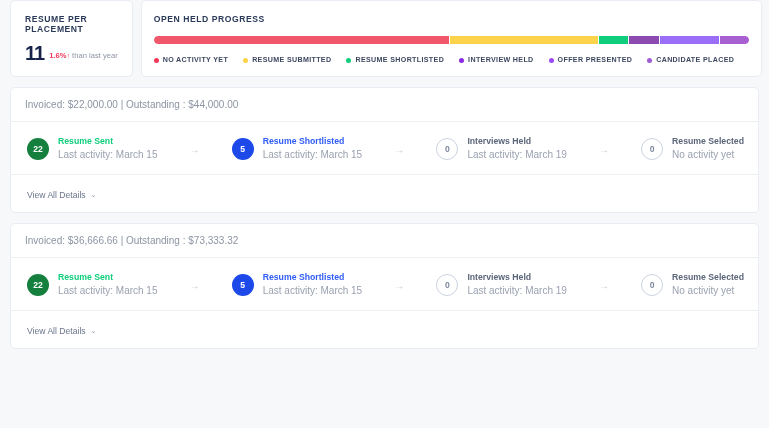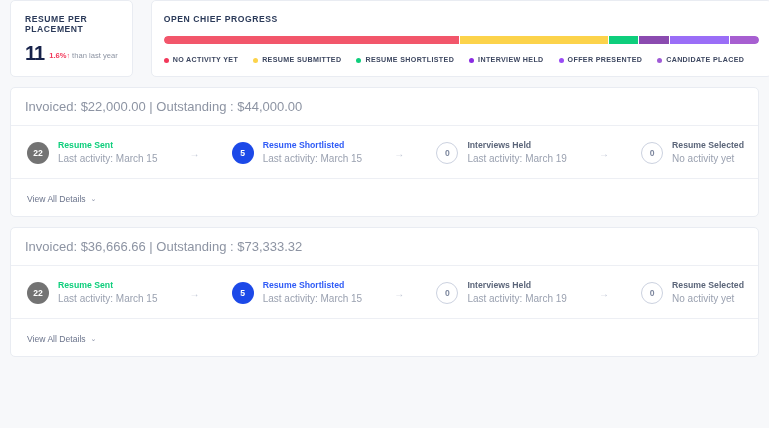--- a/index.html
+++ b/index.html
@@ -24,21 +24,21 @@
     border: none; border-radius: 4px;
     font-size: 9.5px; font-family: inherit;
     padding: 7px 11px 7px 13px;
     display: flex; align-items: center; gap: 7px;
     cursor: pointer;
   }
   .caret-down { width: 0; height: 0; border-left: 3.5px solid transparent; border-right: 3.5px solid transparent; border-top: 4px solid #fff; display: block; }
 
   
   .card { background: #fff; border: 1px solid #e9ecf2; border-radius: 5px; }
-  .stats-row { display: flex; gap: 18px; }
+  .stats-row { display: flex; gap: 8px; }
   .stat-card { width: 176px; padding: 13px 14px 14px 14px; }
   .stat-title { font-size: 8.6px; font-weight: bold; letter-spacing: .55px; color: #2b3a59; }
   .stat-body { display: flex; align-items: flex-end; margin-top: 10px; }
   .stat-value { font-size: 20px; font-weight: bold; color: #17224a; line-height: .9; letter-spacing: -1px; }
   .stat-delta { font-size: 7.6px; color: #8d94a3; margin-left: 5px; padding-bottom: 2px; white-space: nowrap; }
   .stat-delta b { color: #f2385a; font-weight: bold; }
   .stat-delta .arrow-up { color: #f2385a; font-size: 7px; }
 
   .progress-card { flex: 1; padding: 13px 12px 12px 12px; }
   .progress-title { font-size: 8.6px; font-weight: bold; letter-spacing: .55px; color: #2b3a59; }
@@ -48,27 +48,27 @@
   .legend { display: flex; margin-top: 12px; }
   .legend-item { display: flex; align-items: center; margin-right: 15px; }
   .legend-dot { width: 5px; height: 5px; border-radius: 50%; margin-right: 4px; }
   .legend-label { font-size: 7.1px; font-weight: bold; letter-spacing: .35px; color: #3d4760; white-space: nowrap; }
 
   
   .job-card { margin-top: 10px; }
   .job-head { display: flex; align-items: center; justify-content: space-between;
     padding: 11px 14px; border-bottom: 1px solid #edeff4; }
   .job-title { font-size: 9.3px; font-weight: bold; letter-spacing: .25px; color: #1f2d52; }
-  .job-invoice { font-size: 13px; color: #8d94a3; }
+  .job-invoice { font-size: 10px; color: #8d94a3; }
 
   .pipeline { display: flex; align-items: center; padding: 14px 14px 12px 16px; }
   .step { display: flex; align-items: center; }
   .bubble { width: 22px; height: 22px; border-radius: 50%; display: flex; align-items: center;
     justify-content: center; font-size: 8.6px; font-weight: bold; flex: none; }
-  .bubble.green { background: #737373; color: #fff; }
+  .bubble.green { background: #15803d; color: #fff; }
   .bubble.blue { background: #1c49e8; color: #fff; }
   .bubble.empty { background: #fff; color: #7d879e; border: 1px solid #ccd2e0; }
   .step-text { margin-left: 9px; }
   .step-label { font-size: 8.7px; font-weight: bold; line-height: 1.35; }
   .step-label.green { color: #0ece7c; }
   .step-label.blue { color: #2f5bf6; }
   .step-label.grey { color: #5b6579; }
   .step-sub { font-size: 10px; color: #9aa1b0; line-height: 1.45; }
   .arrow { flex: 1; display: flex; justify-content: center; color: #c2c8d6; font-size: 10px; }
 
@@ -88,21 +88,21 @@
       <div class="stat-body">
         <div class="stat-value">11</div>
         <div class="stat-delta">
           <b>1.6%</b><span class="arrow-up">↑</span>
           <span>than last year</span>
         </div>
       </div>
     </div>
 
     <div class="card progress-card">
-      <div class="progress-title">OPEN CHIEF PROGRESS</div>
+      <div class="progress-title">OPEN HELD PROGRESS</div>
       <div class="progress-bar">
           <div class="progress-seg" style="width: 50%; background: rgb(242, 86, 107);"></div>
           <div class="progress-seg" style="width: 25%; background: rgb(252, 211, 75);"></div>
           <div class="progress-seg" style="width: 5%; background: rgb(14, 206, 124);"></div>
           <div class="progress-seg" style="width: 5%; background: rgb(139, 75, 176);"></div>
           <div class="progress-seg" style="width: 10%; background: rgb(154, 110, 247);"></div>
           <div class="progress-seg" style="width: 5%; background: rgb(167, 95, 209);"></div>
         </div>
       <div class="legend">
           <div class="legend-item">

